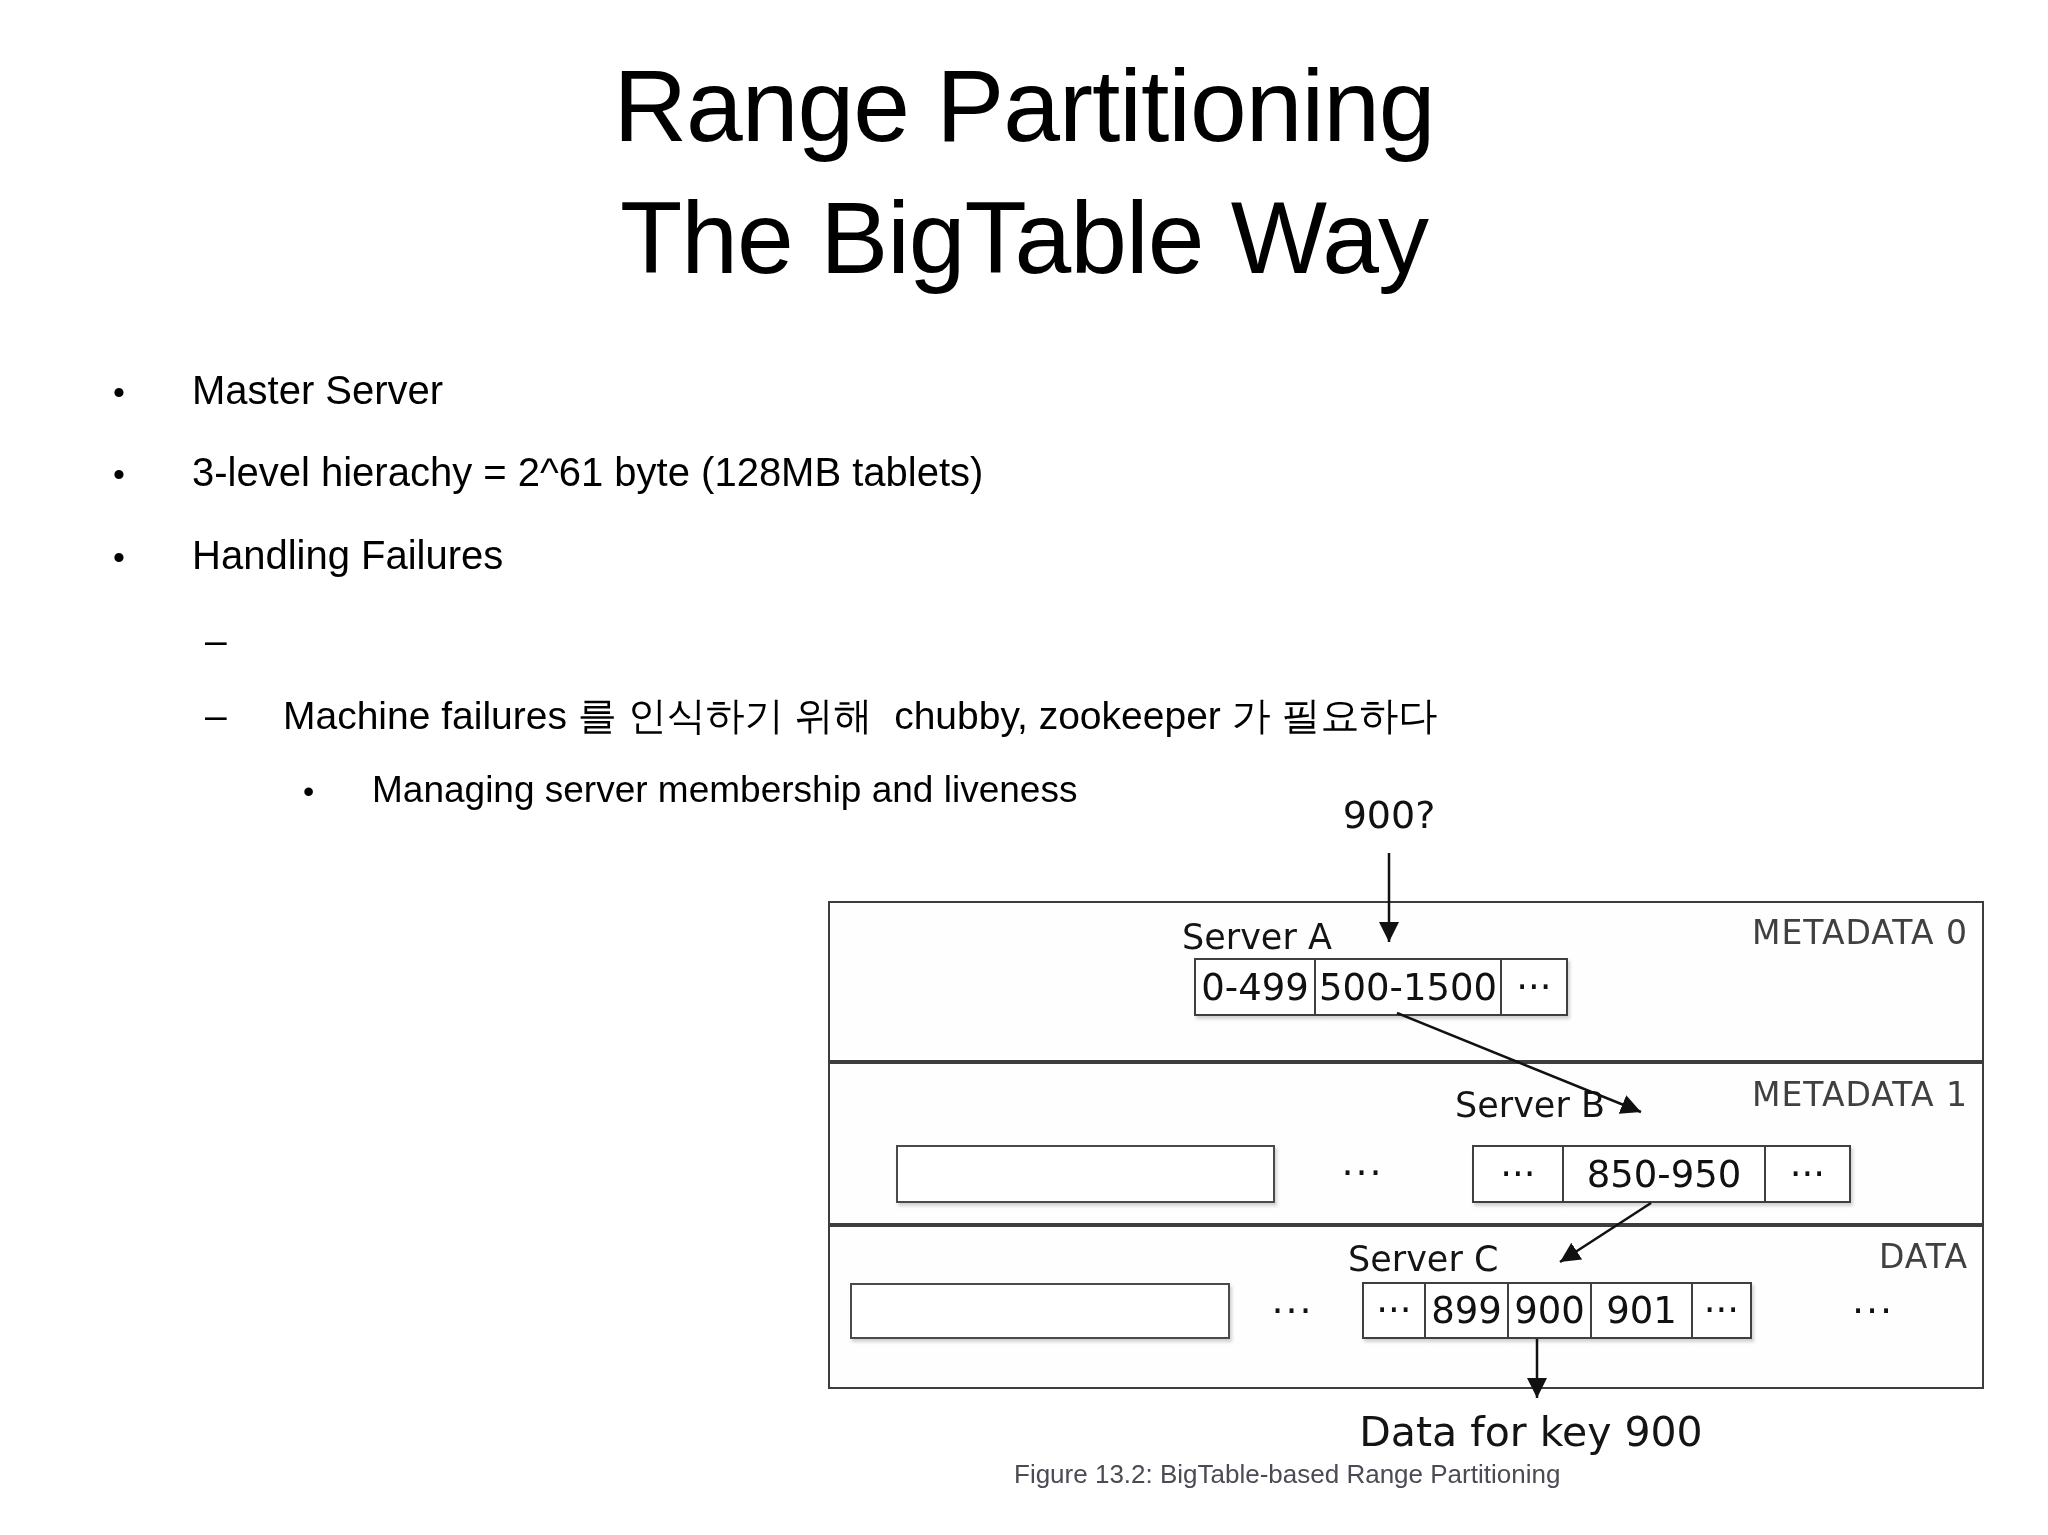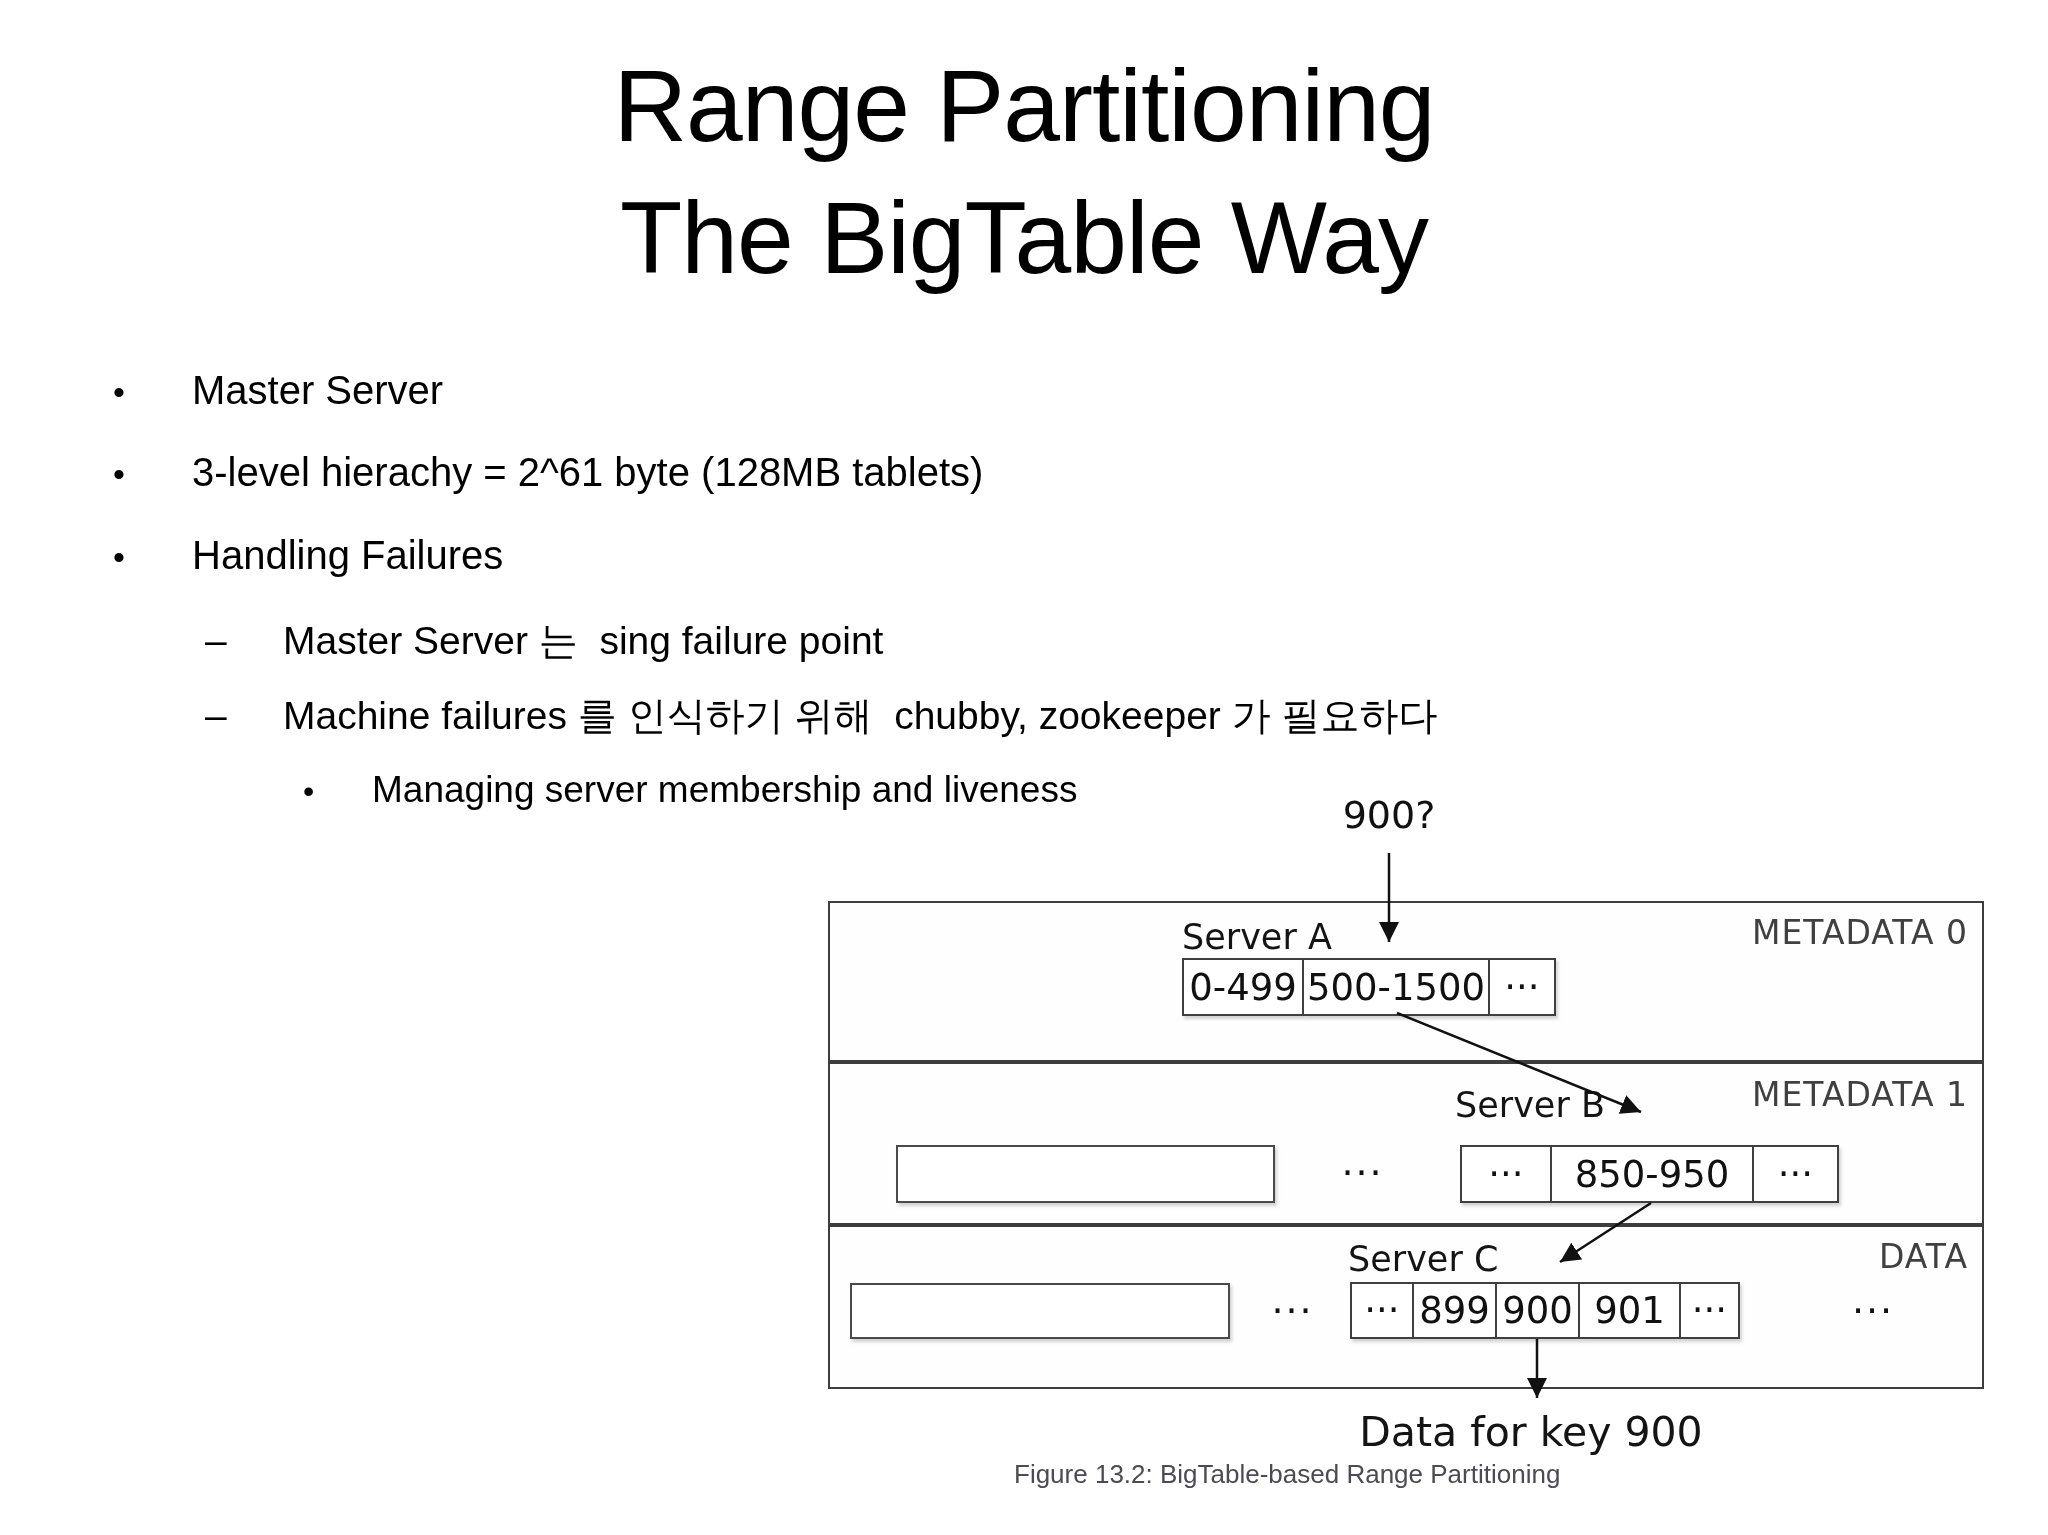--- a/index.html
+++ b/index.html
@@ -52,21 +52,21 @@
   .fig-label { position:absolute; right:14px; font-size:33px; letter-spacing:1px; color:#404040; }
   .lab-m0 { top:10px; }
   .lab-m1 { top:172px; }
   .lab-data { top:334px; }
 
   .server-label { position:absolute; font-size:35px; color:#141414; }
   .sa { left:352px; top:14px; }
   .sb { left:625px; top:182px; }
   .sc { left:518px; top:336px; }
 
-  .cellrow { position:absolute; display:flex; }
+  .cellrow { position:absolute; display:flex;margin-left:12px; }
   .cell {
     box-sizing:border-box;
     border:2px solid #3f3f3f; border-left:none;
     background:#fff;
     display:flex; align-items:center; justify-content:center;
     font-size:37px; color:#111;
     box-shadow:2px 3px 3px rgba(130,130,130,0.35);
   }
   .cell:first-child { border-left:2px solid #3f3f3f; }
   .row-a { left:352px; top:55px; height:58px; }
@@ -114,21 +114,21 @@
   <div class="bullet-row lvl1 b1">
     <span class="marker">•</span><span>Master Server</span>
   </div>
   <div class="bullet-row lvl1 b2">
     <span class="marker">•</span><span>3-level hierachy = 2^61 byte (128MB tablets)</span>
   </div>
   <div class="bullet-row lvl1 b3">
     <span class="marker">•</span><span>Handling Failures</span>
   </div>
   <div class="bullet-row lvl2 b4">
-    <span class="marker">–</span><span>Master Server 는  sing failure point</span>
+    <span class="marker">–</span>
   </div>
   <div class="bullet-row lvl2 b5">
     <span class="marker">–</span><span>Machine failures 를 인식하기 위해  chubby, zookeeper 가 필요하다</span>
   </div>
   <div class="bullet-row lvl3 b6">
     <span class="marker">•</span><span>Managing server membership and liveness</span>
   </div>
 
   <div class="q900 figure-font">900?</div>
 

